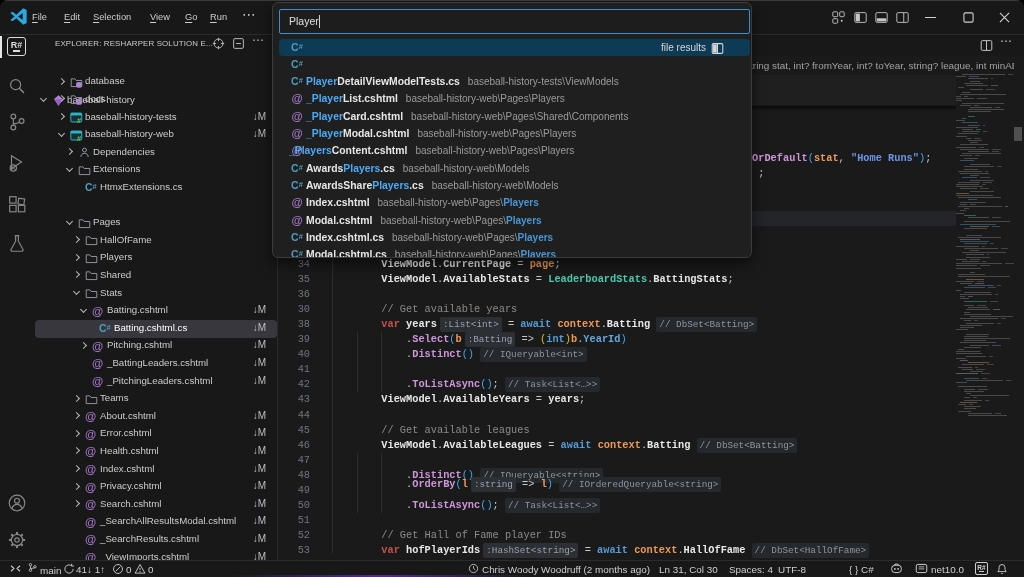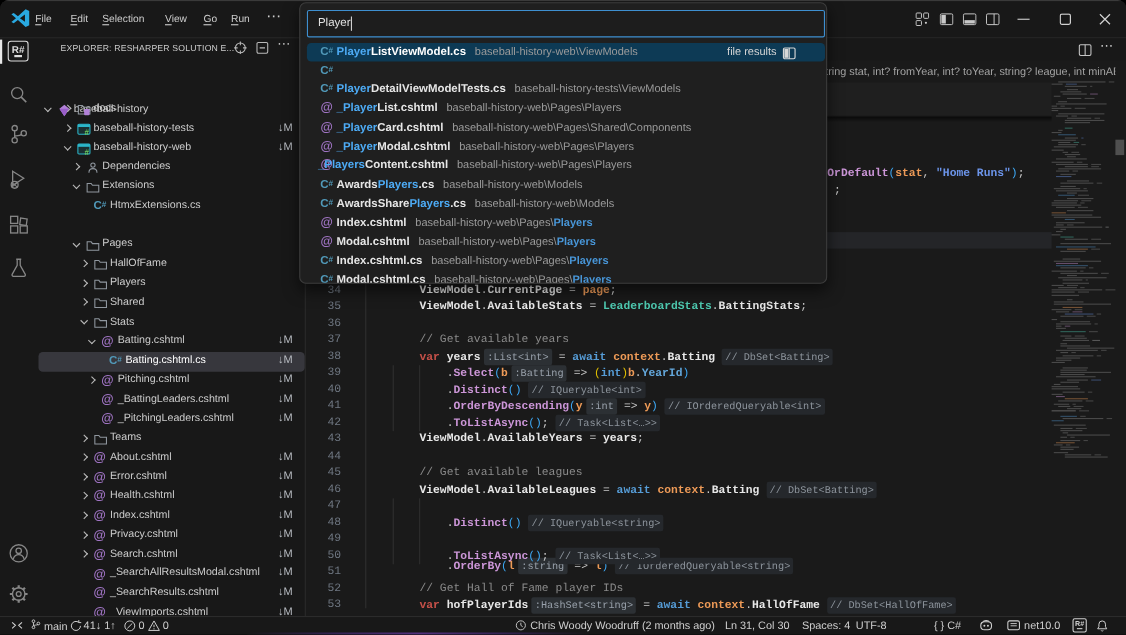--- a/index.html
+++ b/index.html
@@ -138,20 +138,30 @@
     </svg>
 <div class="abs" style="left:252px;top:33px;font-size:12px;color:#b9b9b9;letter-spacing:1px">⋯</div>
 <div class="trow" style="top:56.2px;margin-top:36px;">
       <div class="chev d" style="left:6px"></div>
       <div class="ticon" style="left:17px"><svg width="13" height="13" viewBox="0 0 16 16">
           <path d="M8 1.5 L13.5 6 L8 14.5 L2.5 6 Z" fill="#b180d7"></path>
           <path d="M2.5 6 L13.5 6 L8 14.5 Z" fill="#9a5fc9"></path>
         </svg></div>
       <div class="lbl" style="left:32px">baseball-history</div>
     </div>
+<div class="trow" style="top:73.8px;">
+      <div class="chev r" style="left:24px"></div>
+      <div class="ticon" style="left:35px"><svg width="13" height="13" viewBox="0 0 16 16">
+          <path d="M1.5 3.5 h4.5 l1.5 2 h7 v7.5 h-13 z" fill="none" stroke="#8f969e" stroke-width="1.2"></path>
+          <ellipse cx="11" cy="9" rx="3.4" ry="1.6" fill="#b180d7"></ellipse>
+          <rect x="7.6" y="9" width="6.8" height="4" fill="#b180d7"></rect>
+          <ellipse cx="11" cy="13" rx="3.4" ry="1.6" fill="#b180d7"></ellipse>
+        </svg></div>
+      <div class="lbl" style="left:50px">database</div>
+    </div>
 <div class="trow" style="top:91.4px;">
       <div class="chev r" style="left:24px"></div>
       <div class="ticon" style="left:35px"><svg width="13" height="13" viewBox="0 0 16 16">
           <path d="M1.5 3.5 h4.5 l1.5 2 h7 v7.5 h-13 z" fill="none" stroke="#8f969e" stroke-width="1.2"></path>
           <rect x="8" y="7.5" width="6" height="7" rx="1" fill="#b180d7"></rect>
         </svg></div>
       <div class="lbl" style="left:50px">docs</div>
     </div>
 <div class="trow" style="top:109.0px;">
       <div class="chev r" style="left:24px"></div>
@@ -330,44 +340,43 @@
 <div class="abs" style="left:381.4px;top:332.0px;width:1px;height:60.4px;background:#2e2e2e"></div>
 <div class="abs" style="left:356.6px;top:452.8px;width:1px;height:60.4px;background:#2e2e2e"></div>
 <div class="abs" style="left:381.4px;top:452.8px;width:1px;height:60.4px;background:#2e2e2e"></div>
 <div class="cline" style="top:150.8px"><span class="pu">                                                                    </span><span class="mt">OrDefault</span><span class="bb">(</span><span class="pa">stat</span><span class="pu">, </span><span class="st">"Home Runs"</span><span class="bb">)</span><span class="pu">;</span></div>
 <div class="cline" style="top:165.9px"><span class="pu">                                                                     </span><span class="pu">;</span></div>
 <div class="lnum" style="left:270px;top:256.5px">34</div>
 <div class="cline" style="top:256.5px"><span class="pu">        </span><span class="pr">ViewModel</span><span class="pu">.</span><span class="pr">CurrentPage</span><span class="pu"> = </span><span class="pa">page</span><span class="pu">;</span></div>
 <div class="lnum" style="left:270px;top:271.6px">35</div>
 <div class="cline" style="top:271.6px"><span class="pu">        </span><span class="pr">ViewModel</span><span class="pu">.</span><span class="pr">AvailableStats</span><span class="pu"> = </span><span class="cl">LeaderboardStats</span><span class="pu">.</span><span class="pr">BattingStats</span><span class="pu">;</span></div>
 <div class="lnum" style="left:270px;top:286.7px">36</div>
-<div class="lnum" style="left:270px;top:301.8px">37</div>
+<div class="lnum" style="left:270px;top:301.8px">30</div>
 <div class="cline" style="top:301.8px"><span class="pu">        </span><span class="cm">// Get available years</span></div>
 <div class="lnum" style="left:270px;top:316.9px">38</div>
 <div class="cline" style="top:316.9px"><span class="pu">        </span><span class="vr">var</span><span class="pu"> </span><span class="lc">years</span><span class="chip">:List&lt;int&gt;</span><span class="pu"> = </span><span class="kw">await</span><span class="pu"> </span><span class="pa">context</span><span class="pu">.</span><span class="pr">Batting</span><span class="pu"> </span><span class="thint">// DbSet&lt;Batting&gt;</span></div>
 <div class="lnum" style="left:270px;top:332.0px">39</div>
 <div class="cline" style="top:332.0px"><span class="pu">            </span><span class="pu">.</span><span class="mt">Select</span><span class="bb">(</span><span class="pa">b</span><span class="chip">:Batting</span><span class="pu"> =&gt; </span><span class="bg2">(</span><span class="kw">int</span><span class="bg2">)</span><span class="pa">b</span><span class="pu">.</span><span class="pb">YearId</span><span class="bb">)</span></div>
 <div class="lnum" style="left:270px;top:347.1px">40</div>
 <div class="cline" style="top:347.1px"><span class="pu">            </span><span class="pu">.</span><span class="mt">Distinct</span><span class="bb">()</span><span class="pu"> </span><span class="thint">// IQueryable&lt;int&gt;</span></div>
 <div class="lnum" style="left:270px;top:362.2px">41</div>
-<div class="cline" style="top:362.2px"><span class="pu">            </span><span class="pu">.</span><span class="mt">OrderByDescending</span><span class="bb">(</span><span class="pa">y</span><span class="chip">:int</span><span class="pu"> =&gt; </span><span class="pa">y</span><span class="bb">)</span><span class="pu"> </span><span class="thint">// IOrderedQueryable&lt;int&gt;</span></div>
 <div class="lnum" style="left:270px;top:377.3px">42</div>
 <div class="cline" style="top:377.3px"><span class="pu">            </span><span class="pu">.</span><span class="mt">ToListAsync</span><span class="bb">()</span><span class="pu">;</span><span class="pu"> </span><span class="thint">// Task&lt;List&lt;…&gt;&gt;</span></div>
 <div class="lnum" style="left:270px;top:392.4px">43</div>
 <div class="cline" style="top:392.4px"><span class="pu">        </span><span class="pr">ViewModel</span><span class="pu">.</span><span class="pr">AvailableYears</span><span class="pu"> = </span><span class="lc">years</span><span class="pu">;</span></div>
 <div class="lnum" style="left:270px;top:407.5px">44</div>
 <div class="lnum" style="left:270px;top:422.6px">45</div>
 <div class="cline" style="top:422.6px"><span class="pu">        </span><span class="cm">// Get available leagues</span></div>
 <div class="lnum" style="left:270px;top:437.7px">46</div>
 <div class="cline" style="top:437.7px"><span class="pu">        </span><span class="pr">ViewModel</span><span class="pu">.</span><span class="pr">AvailableLeagues</span><span class="pu"> = </span><span class="kw">await</span><span class="pu"> </span><span class="pa">context</span><span class="pu">.</span><span class="pr">Batting</span><span class="pu"> </span><span class="thint">// DbSet&lt;Batting&gt;</span></div>
 <div class="lnum" style="left:270px;top:452.8px">47</div>
 <div class="lnum" style="left:270px;top:467.9px">48</div>
 <div class="cline" style="top:467.9px"><span class="pu">            </span><span class="pu">.</span><span class="mt">Distinct</span><span class="bb">()</span><span class="pu"> </span><span class="thint">// IQueryable&lt;string&gt;</span></div>
 <div class="lnum" style="left:270px;top:483.0px">49</div>
-<div class="cline" style="top:507px"><span class="pu">            </span><span class="pu">.</span><span class="mt">OrderBy</span><span class="bb">(</span><span class="pa">l</span><span class="chip">:string</span><span class="pu"> =&gt; </span><span class="pa">l</span><span class="bb">)</span><span class="pu"> </span><span class="thint">// IOrderedQueryable&lt;string&gt;</span></div>
+<div class="cline" style="top:477px"><span class="pu">            </span><span class="pu">.</span><span class="mt">OrderBy</span><span class="bb">(</span><span class="pa">l</span><span class="chip">:string</span><span class="pu"> =&gt; </span><span class="pa">l</span><span class="bb">)</span><span class="pu"> </span><span class="thint">// IOrderedQueryable&lt;string&gt;</span></div>
 <div class="lnum" style="left:270px;top:498.1px">50</div>
 <div class="cline" style="top:498.1px"><span class="pu">            </span><span class="pu">.</span><span class="mt">ToListAsync</span><span class="bb">()</span><span class="pu">;</span><span class="pu"> </span><span class="thint">// Task&lt;List&lt;…&gt;&gt;</span></div>
 <div class="lnum" style="left:270px;top:513.2px">51</div>
 <div class="lnum" style="left:270px;top:528.3px">52</div>
 <div class="cline" style="top:528.3px"><span class="pu">        </span><span class="cm">// Get Hall of Fame player IDs</span></div>
 <div class="lnum" style="left:270px;top:543.4px">53</div>
 <div class="cline" style="top:543.4px"><span class="pu">        </span><span class="vr">var</span><span class="pu"> </span><span class="lc">hofPlayerIds</span><span class="chip">:HashSet&lt;string&gt;</span><span class="pu"> = </span><span class="kw">await</span><span class="pu"> </span><span class="pa">context</span><span class="pu">.</span><span class="pr">HallOfFame</span><span class="pu"> </span><span class="thint">// DbSet&lt;HallOfFame&gt;</span></div>
 <div class="abs" style="left:962px;top:74.0px;width:43px;height:1.1px;background:#8a8a8a;opacity:.42"></div>
 <div class="abs" style="left:1008px;top:74.0px;width:5px;height:1.1px;background:#8a8a8a;opacity:.38"></div>
 <div class="abs" style="left:956px;top:76.2px;width:10px;height:1.1px;background:#8a8a8a;opacity:.42"></div>
@@ -628,21 +637,20 @@
       <path d="M6.8 13.5 a1.3 1.3 0 0 0 2.4 0" stroke="#cfcfcf" stroke-width="1.2" fill="none"></path>
     </svg>
 <div class="abs" style="left:225px;top:575px;width:310px;height:2px;background:linear-gradient(90deg,#181818,#332352,#53317e,#332352,#181818)"></div>
 <div class="abs" style="left:272px;top:2px;width:480px;height:255.5px;background:#1f1f1f;border:1px solid #3c3c3c;border-radius:6px;box-shadow:0 6px 14px rgba(0,0,0,.55);overflow:hidden">
 <div class="abs" style="left:6px;top:6px;width:471px;height:25px;background:#1d1d1d;border:1px solid #3e8fd0;border-radius:2px">
         <span style="position:absolute;left:9px;top:5px;font-size:10.5px;color:#e0e0e0">Player</span>
         <span style="position:absolute;left:38.5px;top:5px;width:1px;height:13px;background:#cfcfcf"></span>
       </div>
 <div class="qrow" style="top:36.0px;background:#0d3a55;border-radius:4px;color:#fff;">
         <span style="position:absolute;left:10px;top:1.5px" class="qicon"><span style="color:#519aba;font-weight:700;font-size:10.5px">C<span style="font-size:7.5px;vertical-align:2px">#</span></span></span>
-        <span style="position:absolute;left:27px;top:2.5px"><span class="hl">Player</span><span class="nm">ListViewModel.cs</span><span class="pth">baseball-history-web\ViewModels</span></span>
         <span style="position:absolute;right:44px;top:3px;color:#d6d6d6;font-size:10px">file results</span>
         <svg style="position:absolute;right:26px;top:3px" width="13" height="13" viewBox="0 0 16 16">
           <rect x="1.5" y="2" width="13" height="12" rx="1.5" fill="none" stroke="#d6d6d6" stroke-width="1.3"></rect>
           <line x1="8" y1="2" x2="8" y2="14" stroke="#d6d6d6" stroke-width="1.3"></line>
           <rect x="2.5" y="3" width="4.6" height="10" fill="#d6d6d6"></rect>
         </svg>
       </div>
 <div class="qrow" style="top:53.3px;">
         <span style="position:absolute;left:10px;top:1.5px" class="qicon"><span style="color:#519aba;font-weight:700;font-size:10.5px">C<span style="font-size:7.5px;vertical-align:2px">#</span></span></span>
       </div>

